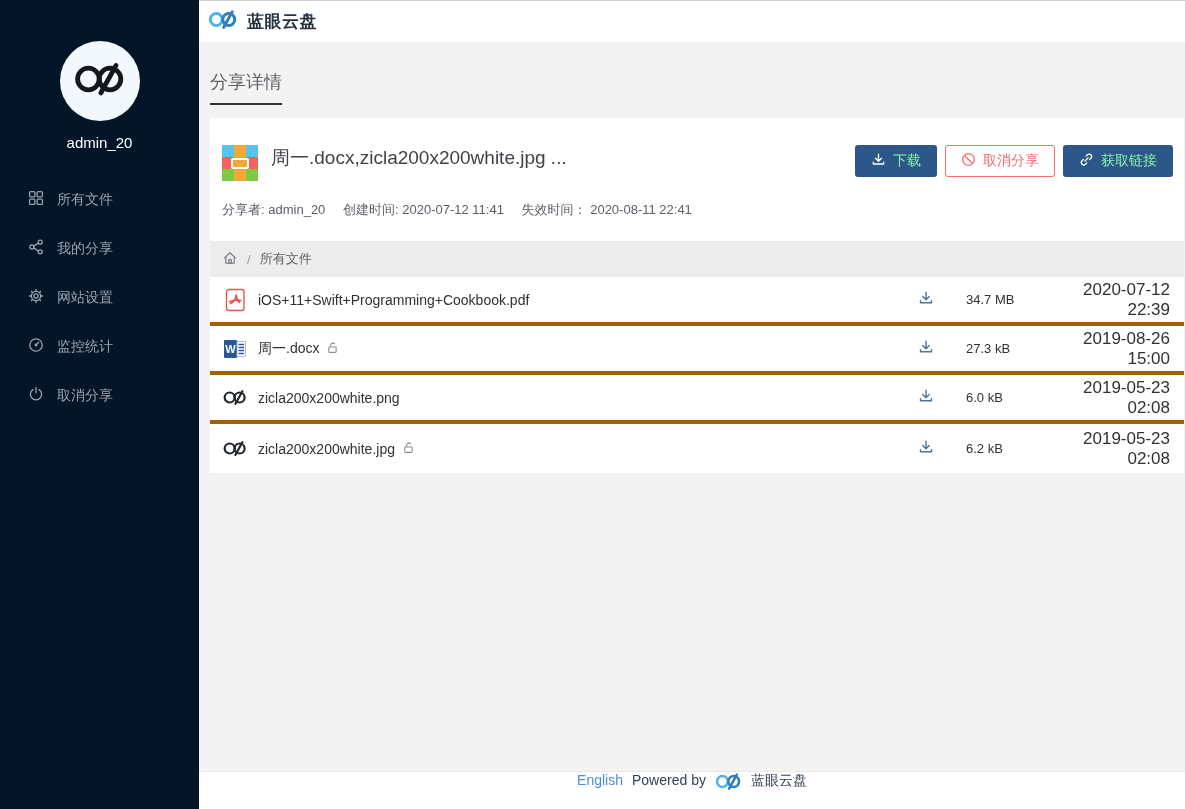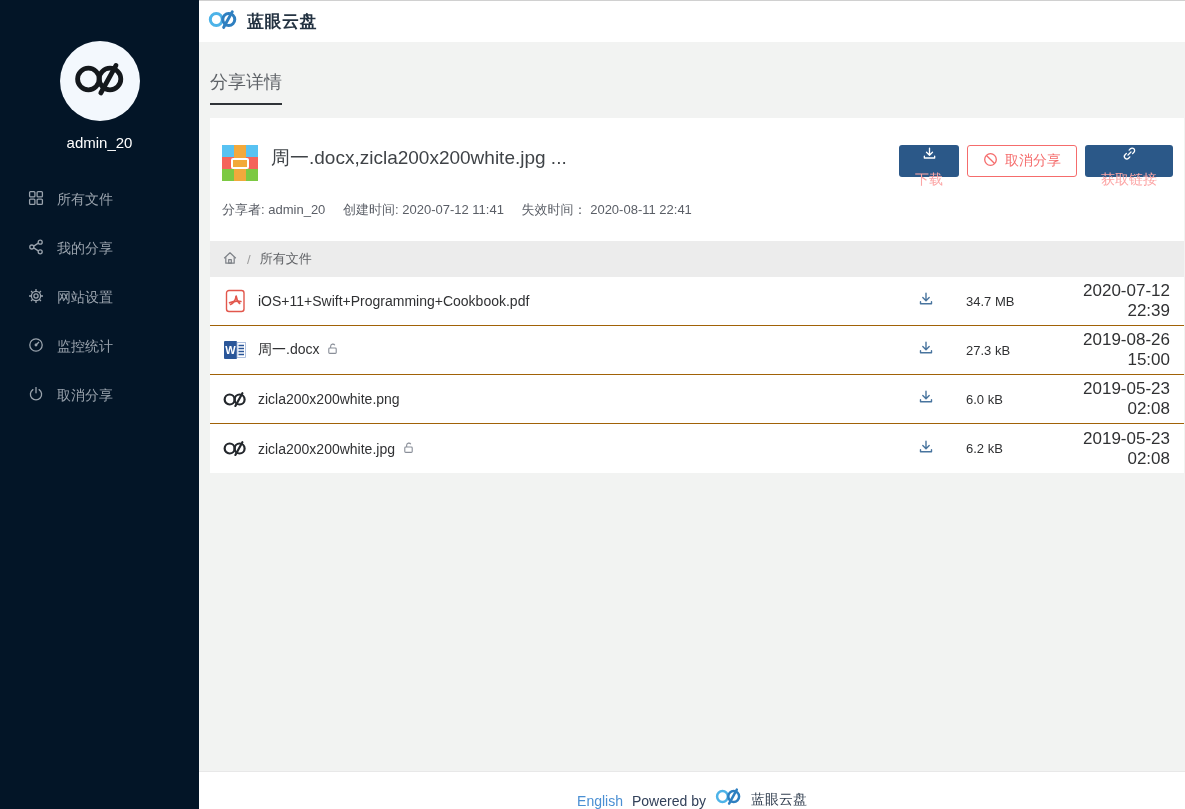--- a/index.html
+++ b/index.html
@@ -27,50 +27,50 @@
   .tab-heading { display:inline-block; margin-top:28px; font-size:18px; color:#5f6368;
     padding-bottom:9px; border-bottom:2px solid #2f3338; }
 
   .card { background:#ffffff; margin-top:13px; }
   .card-head { display:flex; padding:27px 11px 10px 12px; }
   .share-title { font-size:19px; color:#3f4347; margin-left:13px; flex:1;
     white-space:nowrap; overflow:hidden; }
   .actions { display:flex; gap:8px; }
   .btn { height:32px; padding:0 15px; font-size:14px; border-radius:3px;
     display:flex; align-items:center; gap:7px; cursor:pointer; border:1px solid transparent; white-space:nowrap; }
-  .btn-primary { background:#2b5888; color:#fca5a5;flex-direction:column; }
+  .btn-primary { background:#2b5888; color:#86efac; }
   .btn-danger  { background:#ffffff; border-color:#f56c6c; color:#f56c6c; }
 
   .meta { padding:10px 12px 22px 12px; font-size:13px; color:#5a5e66; }
   .meta .pair { margin-right:14px; }
 
   .breadcrumb { background:#ececec; height:36px; display:flex; align-items:center;
     padding:0 12px; font-size:13px; color:#606266; gap:9px; }
   .crumb-sep { color:#9b9b9b; }
 
-  .file-row { display:flex; align-items:center; height:49px; border-bottom:1px solid #a16207;
+  .file-row { display:flex; align-items:center; height:49px; border-bottom:4px solid #a16207;
     padding:0 14px 0 12px; background:#ffffff; cursor:pointer; }
   .file-row:last-child { border-bottom:none; }
   .file-icon { width:26px; display:flex; justify-content:center; flex-shrink:0; }
   .file-name { font-size:14px; color:#303133; margin-left:10px; flex:1;
     display:flex; align-items:center; gap:7px; }
   .dl-cell { width:48px; color:#48749e; cursor:pointer; }
   .size-cell { width:92px; font-size:13px; color:#303133; }
   .date-cell { width:112px; text-align:right; font-size:17px; color:#303133; }
 
   
   .zip-icon { position:relative; width:36px; height:36px; flex-shrink:0;
     background:linear-gradient(180deg,#58c2f2 0 33.3%,#f5635a 33.3% 66.6%,#7cc943 66.6% 100%); }
   .zip-stripe { position:absolute; left:12px; top:0; width:12px; height:36px; background:#f2a93c; }
   .zip-buckle { position:absolute; left:9px; top:13px; width:18px; height:11px;
     background:#f2a93c; border:2px solid #ffffff; border-radius:2px; }
 
   
   .footer { height:38px; background:#ffffff; border-top:1px solid #e8e8e8;
-    display:flex; align-items:flex-end; justify-content:center; gap:9px; font-size:14px; flex-shrink:0; }
+    display:flex; align-items:flex-start; justify-content:center; gap:9px; font-size:14px; flex-shrink:0; }
   .footer-lang { color:#4a8fd3; cursor:pointer; }
   .footer-powered { color:#32415a; }
   .footer-brand { color:#2f3c4d; cursor:pointer; }
 </style>
 </head>
 <body>
 
 <div class="app">
 
   <aside class="sidebar">

